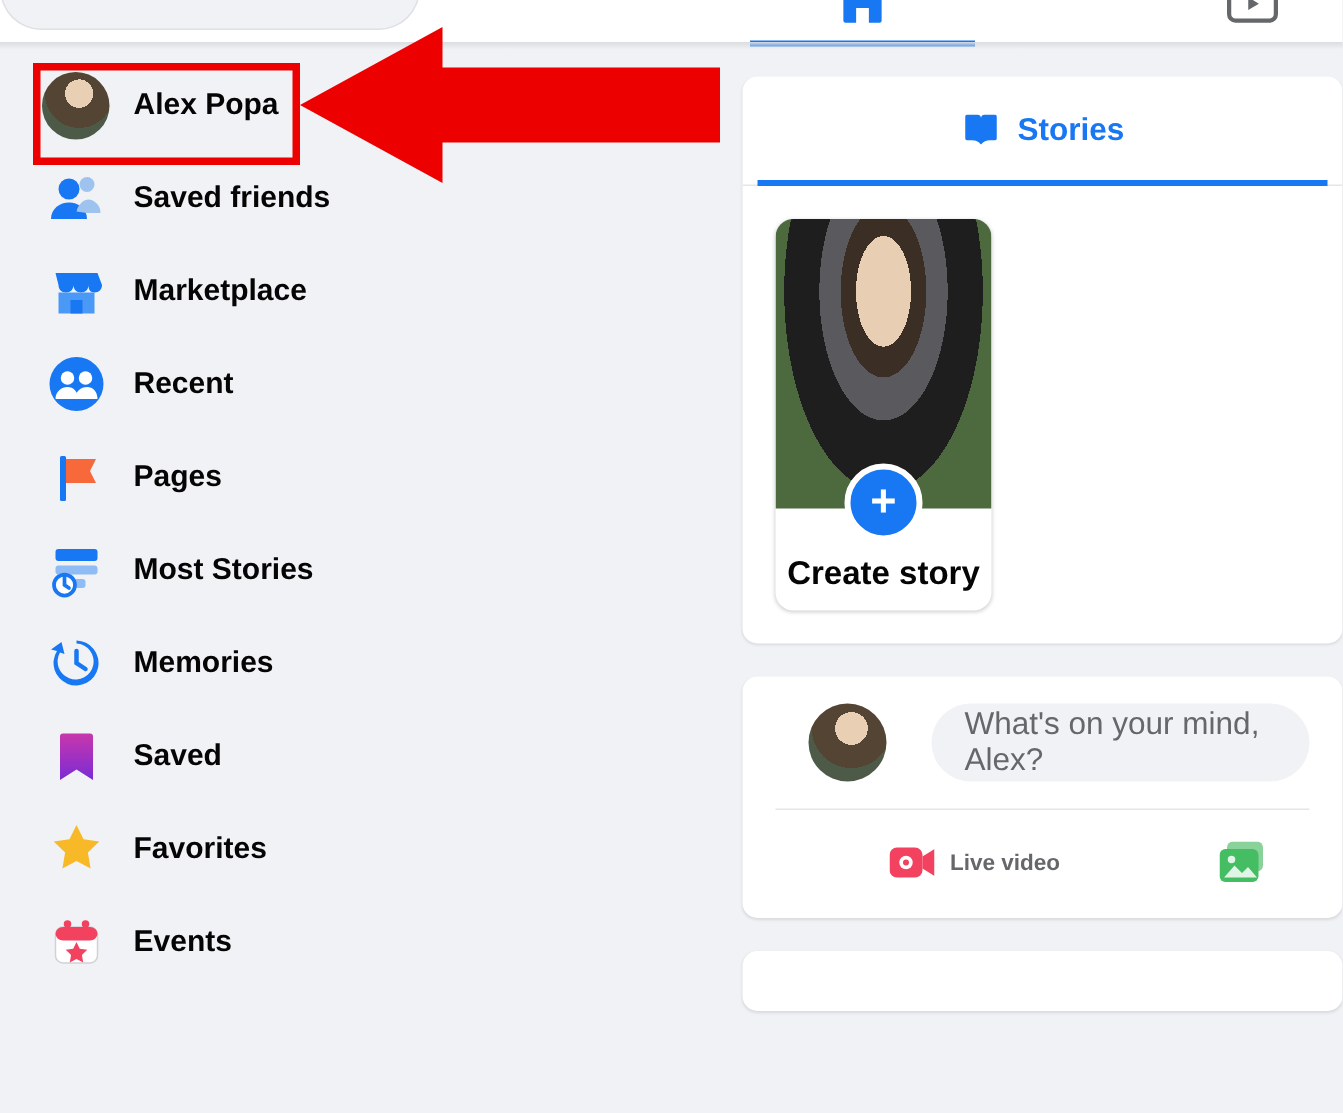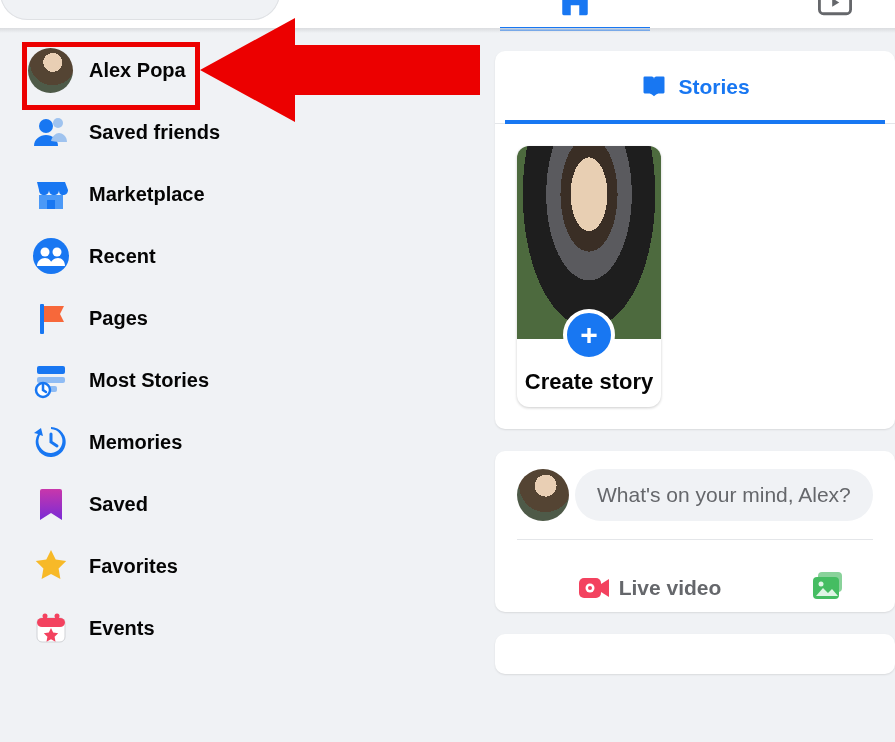--- a/index.html
+++ b/index.html
@@ -45,29 +45,29 @@
     box-shadow:0 1px 3px rgba(0,0,0,0.2);cursor:pointer;background:#fff;}
   .story-img{height:193px;background:
     radial-gradient(ellipse at 50% 25%,#e8cfb3 0 18%,#3a2e25 18% 28%,#5a5a5e 28% 42%,
       #1e1e1e 42% 65%,#4d6a3e 65% 100%);position:relative;}
   .story-plus{position:absolute;left:50%;bottom:-22px;transform:translateX(-50%);
     width:44px;height:44px;border-radius:50%;background:#1877f2;border:4px solid #fff;
     display:flex;align-items:center;justify-content:center;color:#fff;font-size:30px;
     font-weight:700;line-height:0;}
   .story-cap{padding:30px 4px 12px 4px;text-align:center;font-size:22px;font-weight:600;}
   
-  .composer-top{display:flex;align-items:center;gap:6px;padding:18px 22px 18px 22px;}
+  .composer-top{display:flex;align-items:center;gap:30px;padding:18px 22px 18px 22px;margin-left:22px;}
   .avatar-md{width:52px;height:52px;border-radius:50%;flex-shrink:0;background:
     radial-gradient(circle at 55% 32%,#e9cfb4 0 24%,#544433 24% 58%,#4e5a48 58% 100%);}
   .composer-input{flex:1;height:52px;border-radius:26px;background:#f0f2f5;border:none;
     padding:0 22px;font-size:21px;color:#65676b;display:flex;align-items:center;cursor:pointer;}
   .composer-sep{height:1px;background:#e4e6e9;margin:0 22px;}
   .composer-actions{display:flex;padding:10px 12px 12px 12px;}
-  .comp-act{flex:1;display:flex;align-items:flex-end;justify-content:center;gap:10px;
-    height:50px;border-radius:8px;font-size:21px;font-weight:600;color:#65676b;cursor:pointer;}
+  .comp-act{flex:1;display:flex;align-items:center;justify-content:center;gap:10px;
+    height:50px;border-radius:8px;font-size:15px;font-weight:600;color:#65676b;cursor:pointer;}
   
   svg{display:block;}
 </style>
 </head>
 <body>
 
 <div class="topbar">
   <div class="search-pill"></div>
   <div class="top-tabs">
     <div class="top-tab active">

